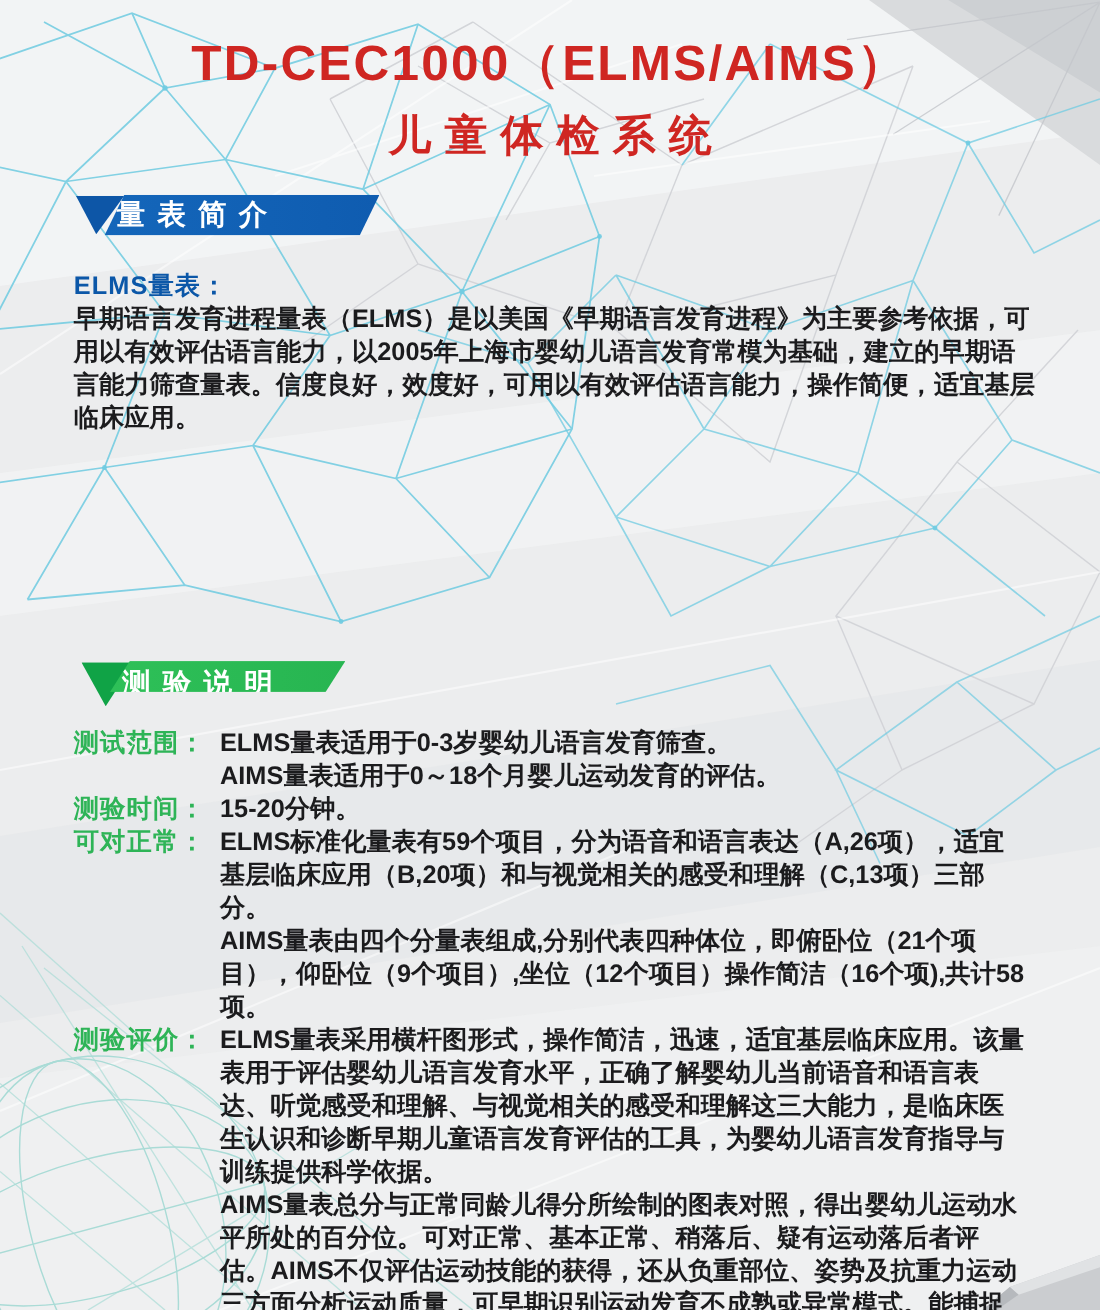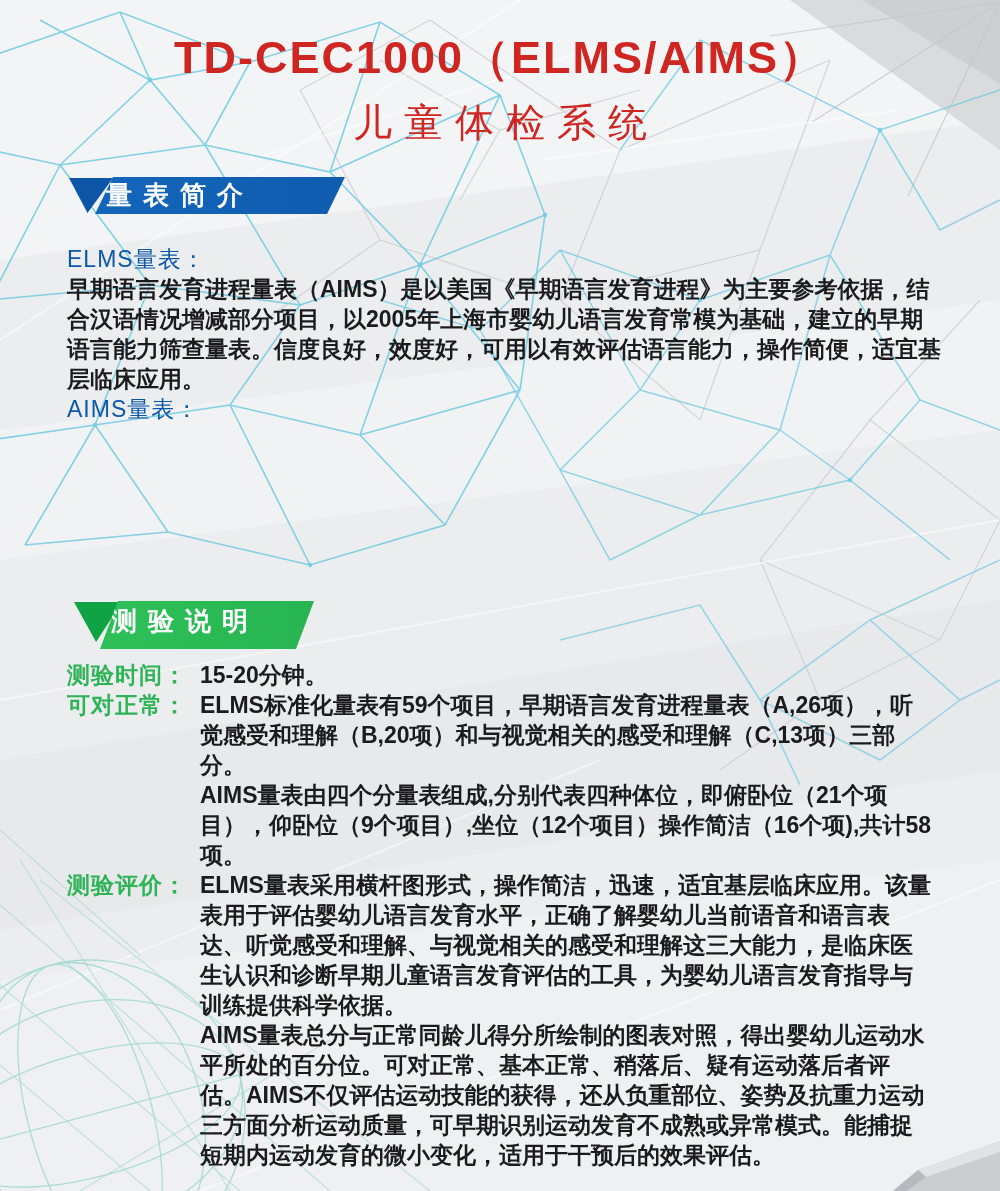--- a/index.html
+++ b/index.html
@@ -13,21 +13,21 @@
   .bg { position:absolute; left:0; top:0; width:1000px; height:1191px; }
 
   .title1 {
     position:absolute; top:28px; left:0; width:1000px;
     margin:0; text-align:center;
     font-size:45px; font-weight:bold; color:#cf2622; letter-spacing:2px;
   }
   .title2 {
     position:absolute; top:96px; left:0; width:1000px;
     margin:0; text-align:center;
-    font-size:39px; font-weight:normal; color:#cf2622;
+    font-size:39px; font-weight:bold; color:#cf2622;
     letter-spacing:12px; text-indent:12px;
   }
 
   .tri { position:absolute; }
   .tri-blue {
     left:69px; top:178px; width:44px; height:35px;
     background:#0d56a7;
     clip-path:polygon(0 0,100% 0,42% 100%);
   }
   .tri-green {
@@ -40,28 +40,28 @@
     color:#ffffff; font-weight:bold; font-size:26px;
     text-align:left;
     clip-path:polygon(18px 0,100% 0,calc(100% - 18px) 100%,0 100%);
     letter-spacing:11px; text-indent:11px;
   }
   .plate-blue {
     left:95px; top:177px; width:250px; height:37px; line-height:37px;
     background:linear-gradient(90deg,#1466ba,#0f5cb0);
   }
   .plate-green {
-    left:100px; top:601px; width:214px; height:48px; line-height:40px;
+    left:100px; top:601px; width:214px; height:28px; line-height:40px;
     background:linear-gradient(90deg,#2ec058,#27b551);
   }
 
   .intro { position:absolute; left:67px; top:244px; width:876px; }
   .intro p { margin:0; }
   .sec-label {
-    font-size:23px; font-weight:normal; color:#0b57a8; line-height:30px;
+    font-size:23px; font-weight:bold; color:#0b57a8; line-height:30px;
     letter-spacing:1px;
   }
   .body-text {
     font-size:23px; font-weight:bold; color:#1b1b1d; line-height:30px;
   }
 
   .rows { position:absolute; left:67px; top:660px; width:868px; }
   .row { display:flex; align-items:flex-start; }
   .row-label {
     flex:0 0 133px; width:133px; margin:0;
@@ -150,43 +150,49 @@
   <h1 class="title1">TD-CEC1000（ELMS/AIMS）</h1>
   <h2 class="title2">儿童体检系统</h2>
 
   <span class="tri tri-blue"></span>
   <div class="plate plate-blue">
     <span>量表简介</span>
   </div>
 
   <section class="intro">
     <p class="sec-label">ELMS量表：</p>
-    <p class="body-text">早期语言发育进程量表（AIMS）是以美国《早期语言发育进程》为主要参考依据，结合汉语情况增减部分项目，以2005年上海市婴幼儿语言发育常模为基础，建立的早期语言能力筛查量表。信度良好，效度好，可用以有效评估语言能力，操作简便，适宜基层临床应用。</p>
-    <p class="sec-label">AIMS量表：</p>
+    <p class="body-text">早期语言发育进程量表（ELMS）是以美国《早期语言发育进程》为主要参考依据，可用以有效评估语言能力，以2005年上海市婴幼儿语言发育常模为基础，建立的早期语言能力筛查量表。信度良好，效度好，可用以有效评估语言能力，操作简便，适宜基层临床应用。</p>
   </section>
 
   <span class="tri tri-green"></span>
   <div class="plate plate-green">
     <span>测验说明</span>
   </div>
 
   <section class="rows">
 
+    <div class="row">
+      <p class="row-label">测试范围：</p>
+      <div class="row-content">
+        <p>ELMS量表适用于0-3岁婴幼儿语言发育筛查。</p>
+        <p>AIMS量表适用于0～18个月婴儿运动发育的评估。</p>
+      </div>
+    </div>
 
     <div class="row">
       <p class="row-label">测验时间：</p>
       <div class="row-content">
         <p>15-20分钟。</p>
       </div>
     </div>
 
     <div class="row">
       <p class="row-label">可对正常：</p>
       <div class="row-content">
-        <p>ELMS标准化量表有59个项目，早期语言发育进程量表（A,26项），听觉感受和理解（B,20项）和与视觉相关的感受和理解（C,13项）三部分。</p>
+        <p>ELMS标准化量表有59个项目，分为语音和语言表达（A,26项），适宜基层临床应用（B,20项）和与视觉相关的感受和理解（C,13项）三部分。</p>
         <p>AIMS量表由四个分量表组成,分别代表四种体位，即俯卧位（21个项目），仰卧位（9个项目）,坐位（12个项目）操作简洁（16个项),共计58项。</p>
       </div>
     </div>
 
     <div class="row">
       <p class="row-label">测验评价：</p>
       <div class="row-content">
         <p>ELMS量表采用横杆图形式，操作简洁，迅速，适宜基层临床应用。该量表用于评估婴幼儿语言发育水平，正确了解婴幼儿当前语音和语言表达、听觉感受和理解、与视觉相关的感受和理解这三大能力，是临床医生认识和诊断早期儿童语言发育评估的工具，为婴幼儿语言发育指导与训练提供科学依据。</p>
         <p>AIMS量表总分与正常同龄儿得分所绘制的图表对照，得出婴幼儿运动水平所处的百分位。可对正常、基本正常、稍落后、疑有运动落后者评估。AIMS不仅评估运动技能的获得，还从负重部位、姿势及抗重力运动三方面分析运动质量，可早期识别运动发育不成熟或异常模式。能捕捉短期内运动发育的微小变化，适用于干预后的效果评估。</p>
       </div>

